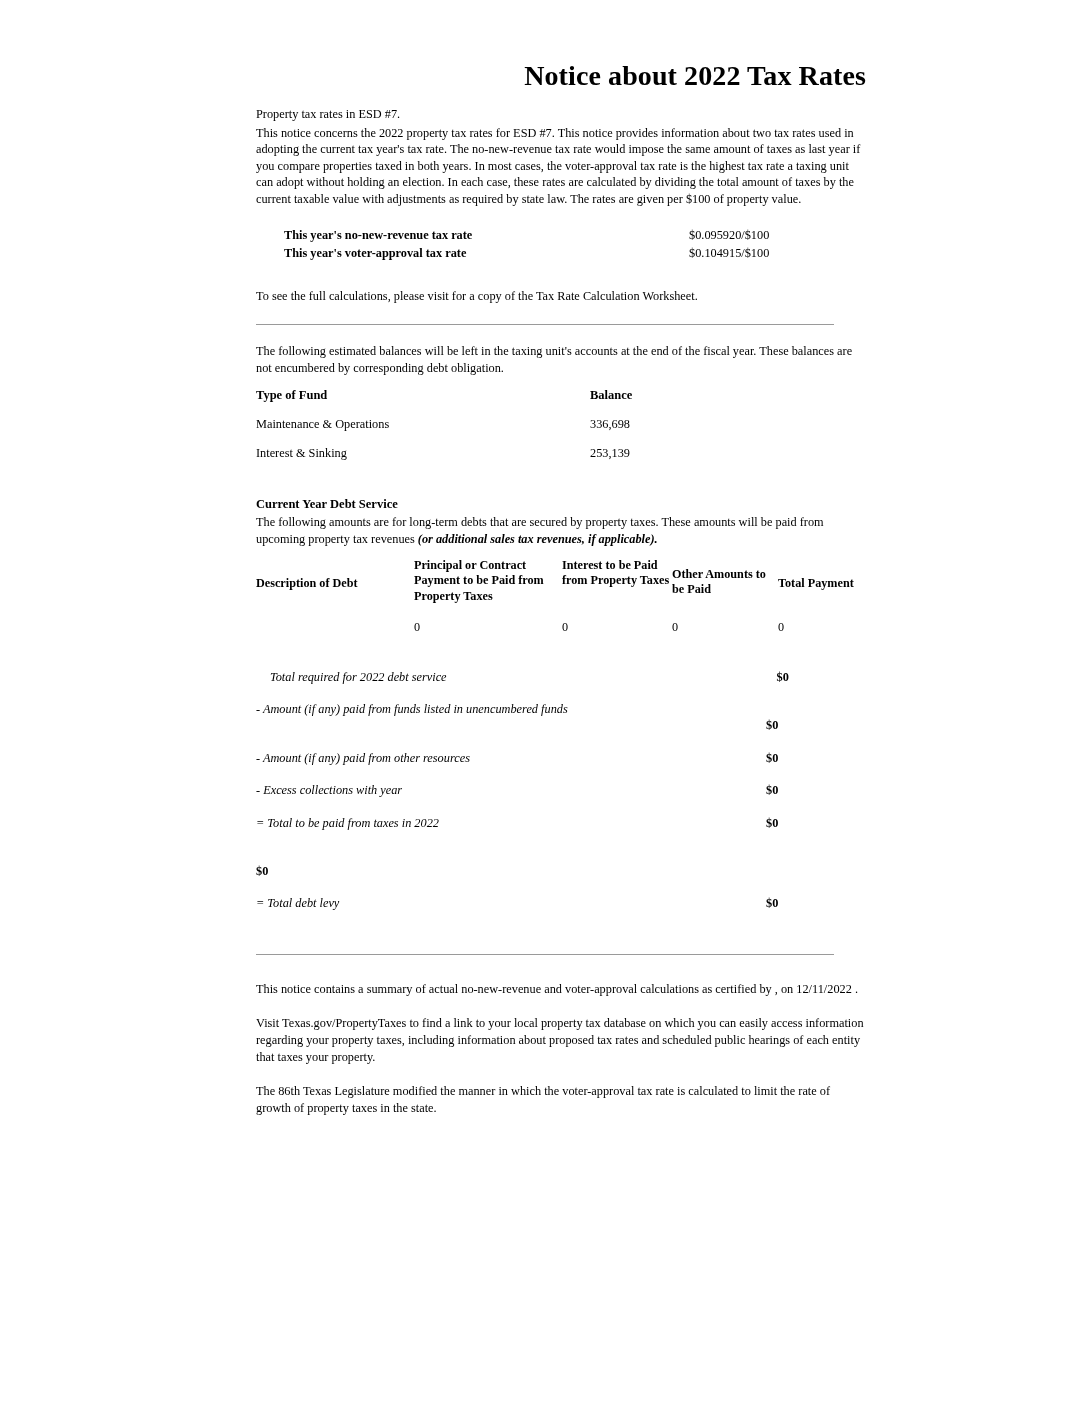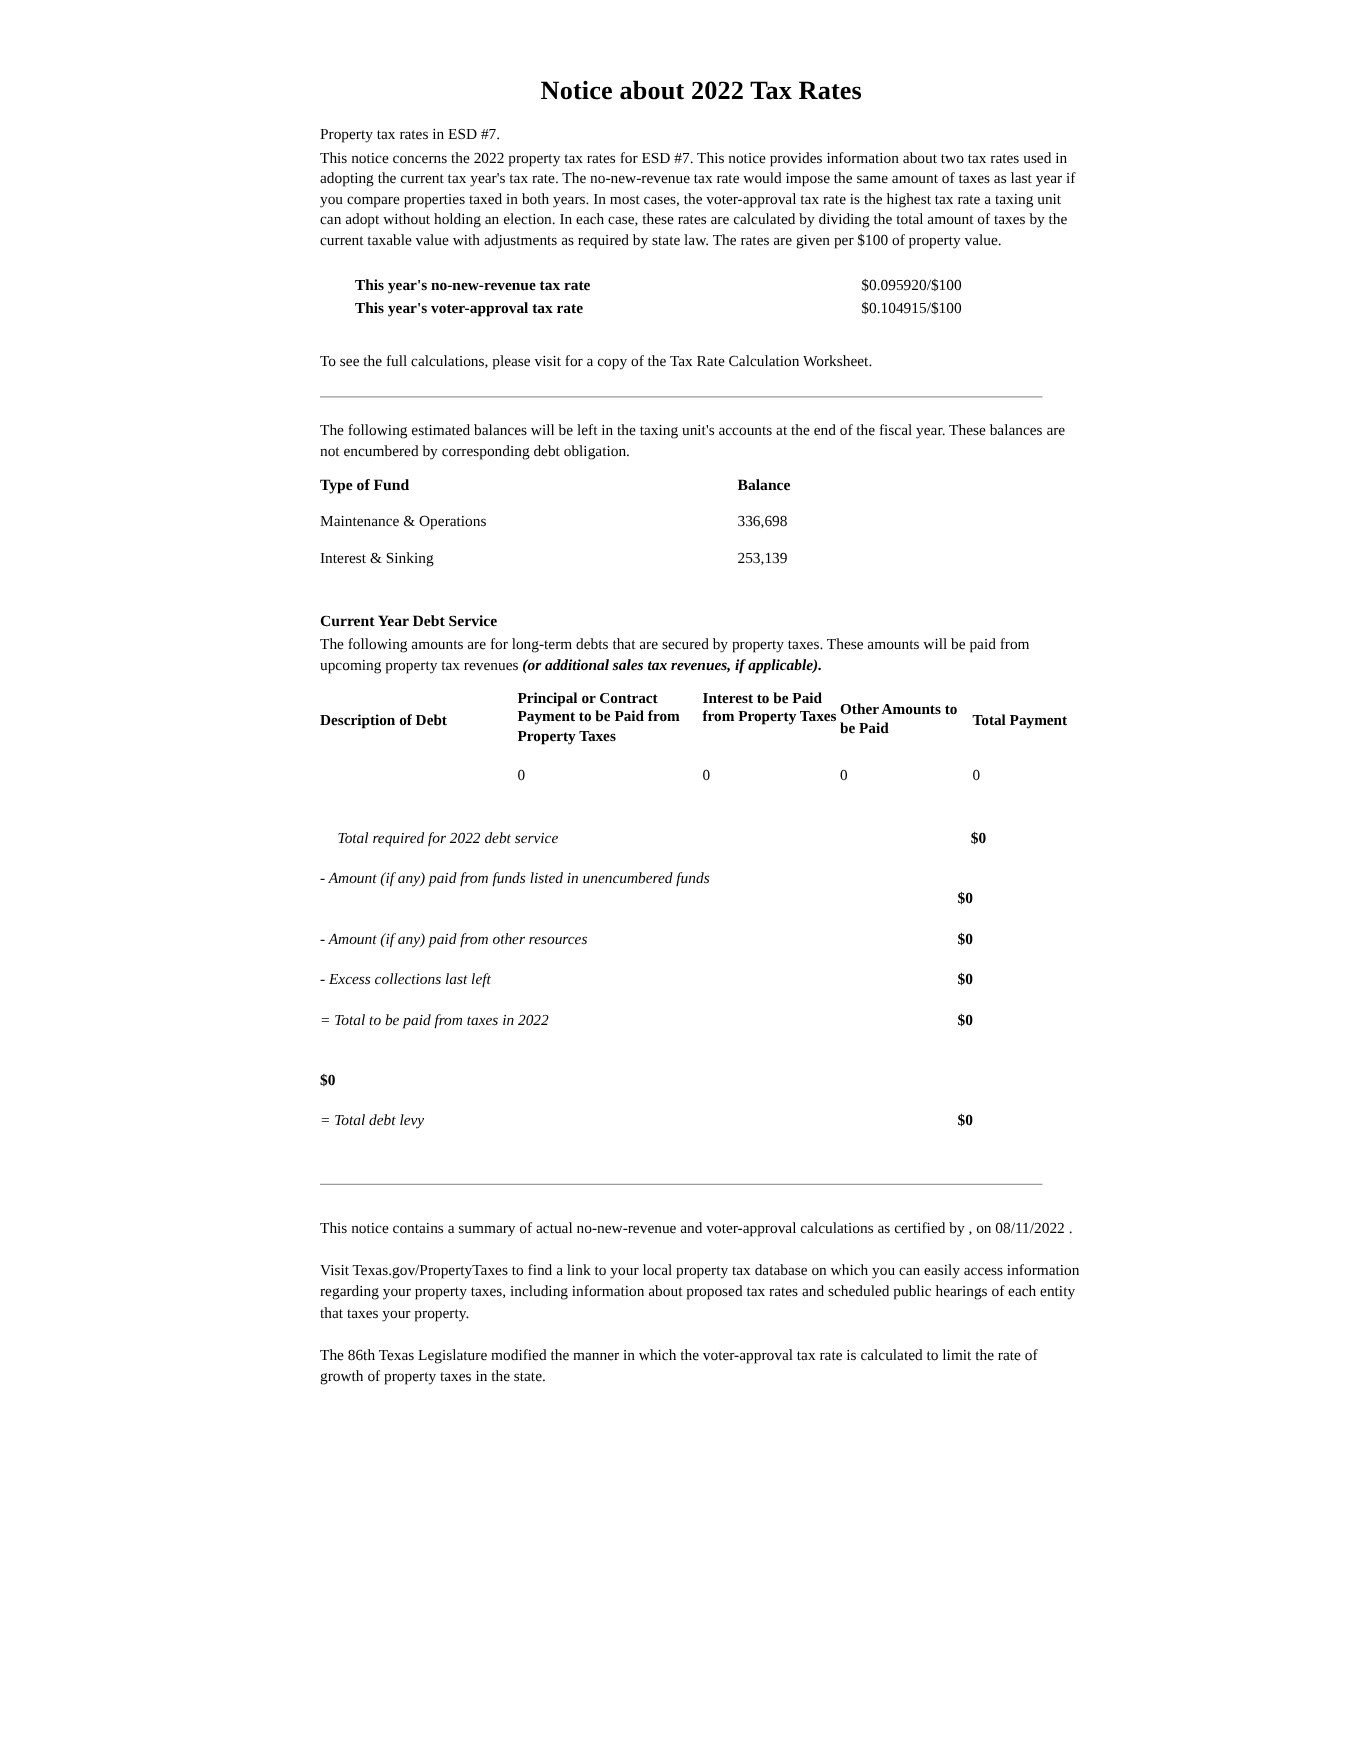--- a/index.html
+++ b/index.html
@@ -21,23 +21,23 @@
     width: 1088px;
     height: 1408px;
   }
   .doc {
     position: absolute;
     left: 256px;
     top: 60px;
     width: 610px;
   }
   h1.title {
-    font-size: 21px;
-    font-weight: bold;
-    text-align: center;
+    font-size: 28px;
+    font-weight: bold;
+    text-align: right;
     margin: 0 0 14px 0;
     letter-spacing: 0.1px;
   }
   .p {
     font-size: 12.3px;
     line-height: 16.6px;
     margin: 0;
     text-align: left;
   }
   .p.intro {
@@ -220,40 +220,40 @@
     </div>
     <div class="sum-row two-line">
       <div class="lbl">- Amount (if any) paid from funds listed in unencumbered funds</div>
       <div class="amt">$0</div>
     </div>
     <div class="sum-row">
       <div class="lbl">- Amount (if any) paid from other resources</div>
       <div class="amt">$0</div>
     </div>
     <div class="sum-row">
-      <div class="lbl">- Excess collections last left</div>
+      <div class="lbl">- Excess collections with year</div>
       <div class="amt">$0</div>
     </div>
     <div class="sum-row">
       <div class="lbl">= Total to be paid from taxes in 2022</div>
       <div class="amt">$0</div>
     </div>
     <div class="sum-row two-line">
       <div class="amt">$0</div>
     </div>
     <div class="sum-row">
       <div class="lbl">= Total debt levy</div>
       <div class="amt">$0</div>
     </div>
 
     <hr class="rule2">
 
     <div class="spacer-lg"></div>
 
-    <p class="p">This notice contains a summary of actual no-new-revenue and voter-approval calculations as certified by , on 08/11/2022 .</p>
+    <p class="p">This notice contains a summary of actual no-new-revenue and voter-approval calculations as certified by , on 12/11/2022 .</p>
 
     <div class="spacer-md"></div>
 
     <p class="p">Visit Texas.gov/PropertyTaxes to find a link to your local property tax database on which you can easily access information regarding your property taxes, including information about proposed tax rates and scheduled public hearings of each entity that taxes your property.</p>
 
     <div class="spacer-md"></div>
 
     <p class="p">The 86th Texas Legislature modified the manner in which the voter-approval tax rate is calculated to limit the rate of growth of property taxes in the state.</p>
 
   </div>

